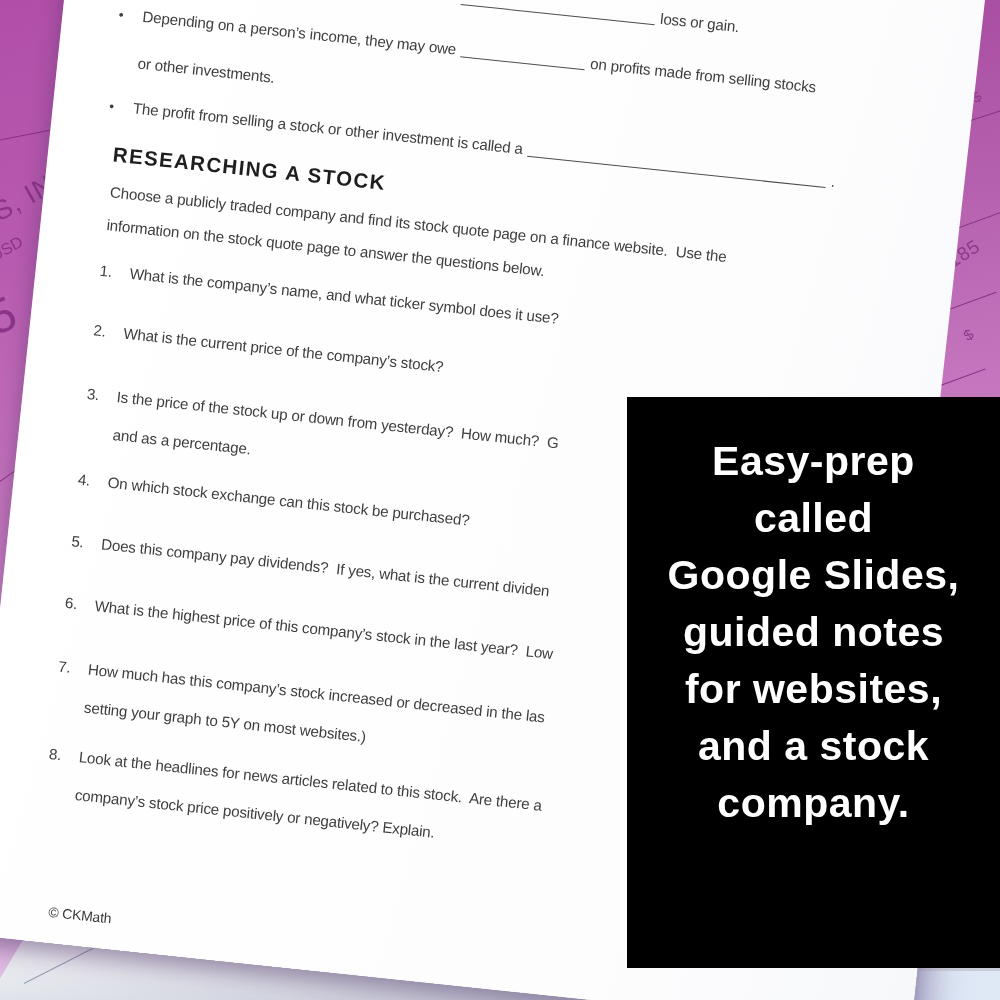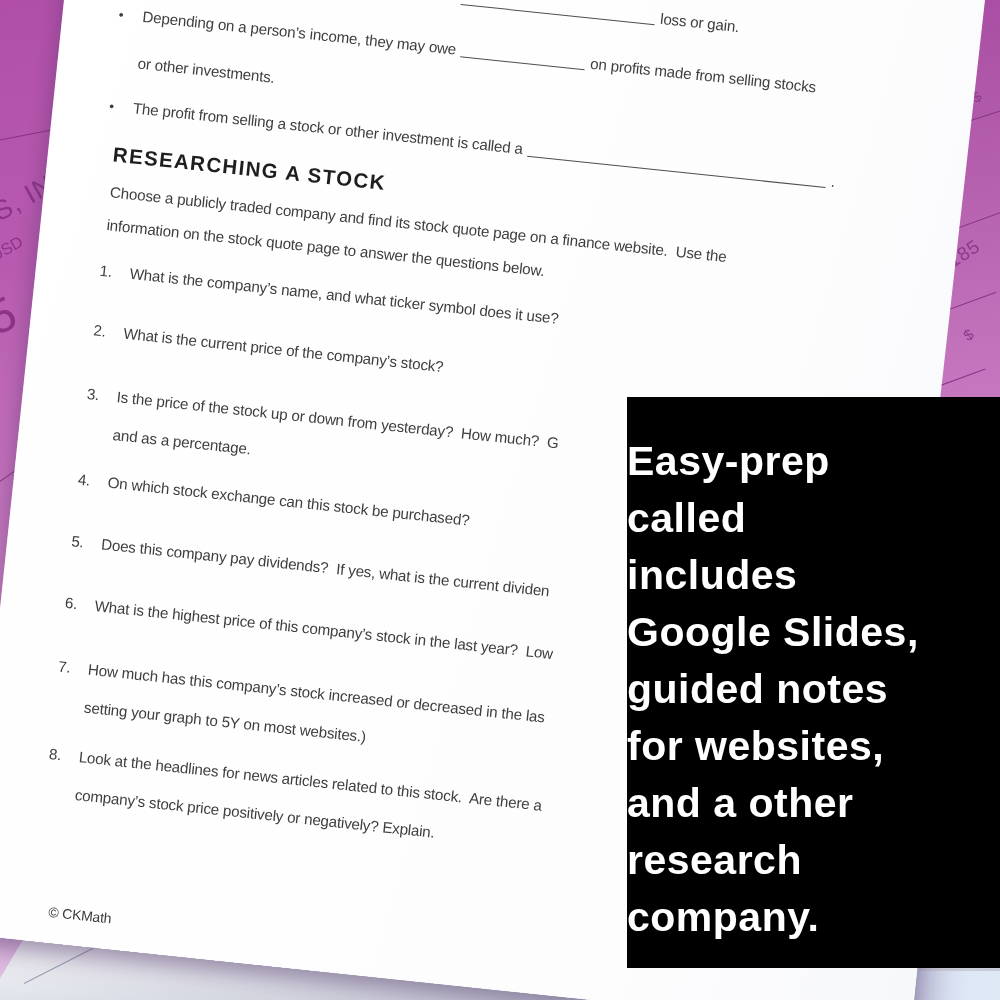--- a/index.html
+++ b/index.html
@@ -44,21 +44,21 @@
   .right-strip{
     position:absolute; left:930px; top:0; width:70px; height:400px; z-index:3;
     background:linear-gradient(175deg,#a94ea3 0%,#b560ae 45%,#c678bf 100%);
     clip-path:polygon(55px 0,100% 0,100% 100%,10px 100%);
   }
   .strip-frag{position:absolute; color:#8e3a8c; white-space:nowrap;}
   .strip-line{position:absolute; height:0; border-top:1.5px solid rgba(120,40,120,.8);}
   
   .overlay{
     position:absolute; left:627px; top:397px; width:373px; height:571px; z-index:4;
-    background:#000; color:#fff; padding-top:36px; box-sizing:border-box;
+    background:#000; color:#fff; text-align:center; padding-top:36px; box-sizing:border-box;
   }
   .overlay-line{font-size:41px; font-weight:800; line-height:57px; letter-spacing:.5px;}
 </style>
 </head>
 <body>
 
 <div class="canvas">
 
   <div class="frag-line" style="left:-12px; top:132px; width:100px; transform:rotate(-11deg);"></div>
   <div class="frag" style="left:-10px; top:178px; font-size:27px; letter-spacing:1px; transform:rotate(-29deg);">S, INC</div>
@@ -153,22 +153,20 @@
     <div class="strip-line" style="left:12px; top:222px; width:62px; transform:rotate(-20deg);"></div>
     <div class="strip-frag" style="left:6px; top:246px; font-size:19px; letter-spacing:1px; transform:rotate(-33deg);">$185</div>
     <div class="strip-line" style="left:8px; top:302px; width:60px; transform:rotate(-20deg);"></div>
     <div class="strip-frag" style="left:34px; top:326px; font-size:15px; transform:rotate(-35deg);">$</div>
     <div class="strip-line" style="left:2px; top:378px; width:55px; transform:rotate(-20deg);"></div>
   </div>
 
   <div class="overlay">
     <div class="overlay-line">Easy-prep</div>
     <div class="overlay-line">called</div>
-    <div class="overlay-line">includes</div>
     <div class="overlay-line">Google Slides,</div>
     <div class="overlay-line">guided notes</div>
     <div class="overlay-line">for websites,</div>
-    <div class="overlay-line">and a other</div>
-    <div class="overlay-line">research</div>
+    <div class="overlay-line">and a stock</div>
     <div class="overlay-line">company.</div>
   </div>
 
 </div>
 
 </body></html>

